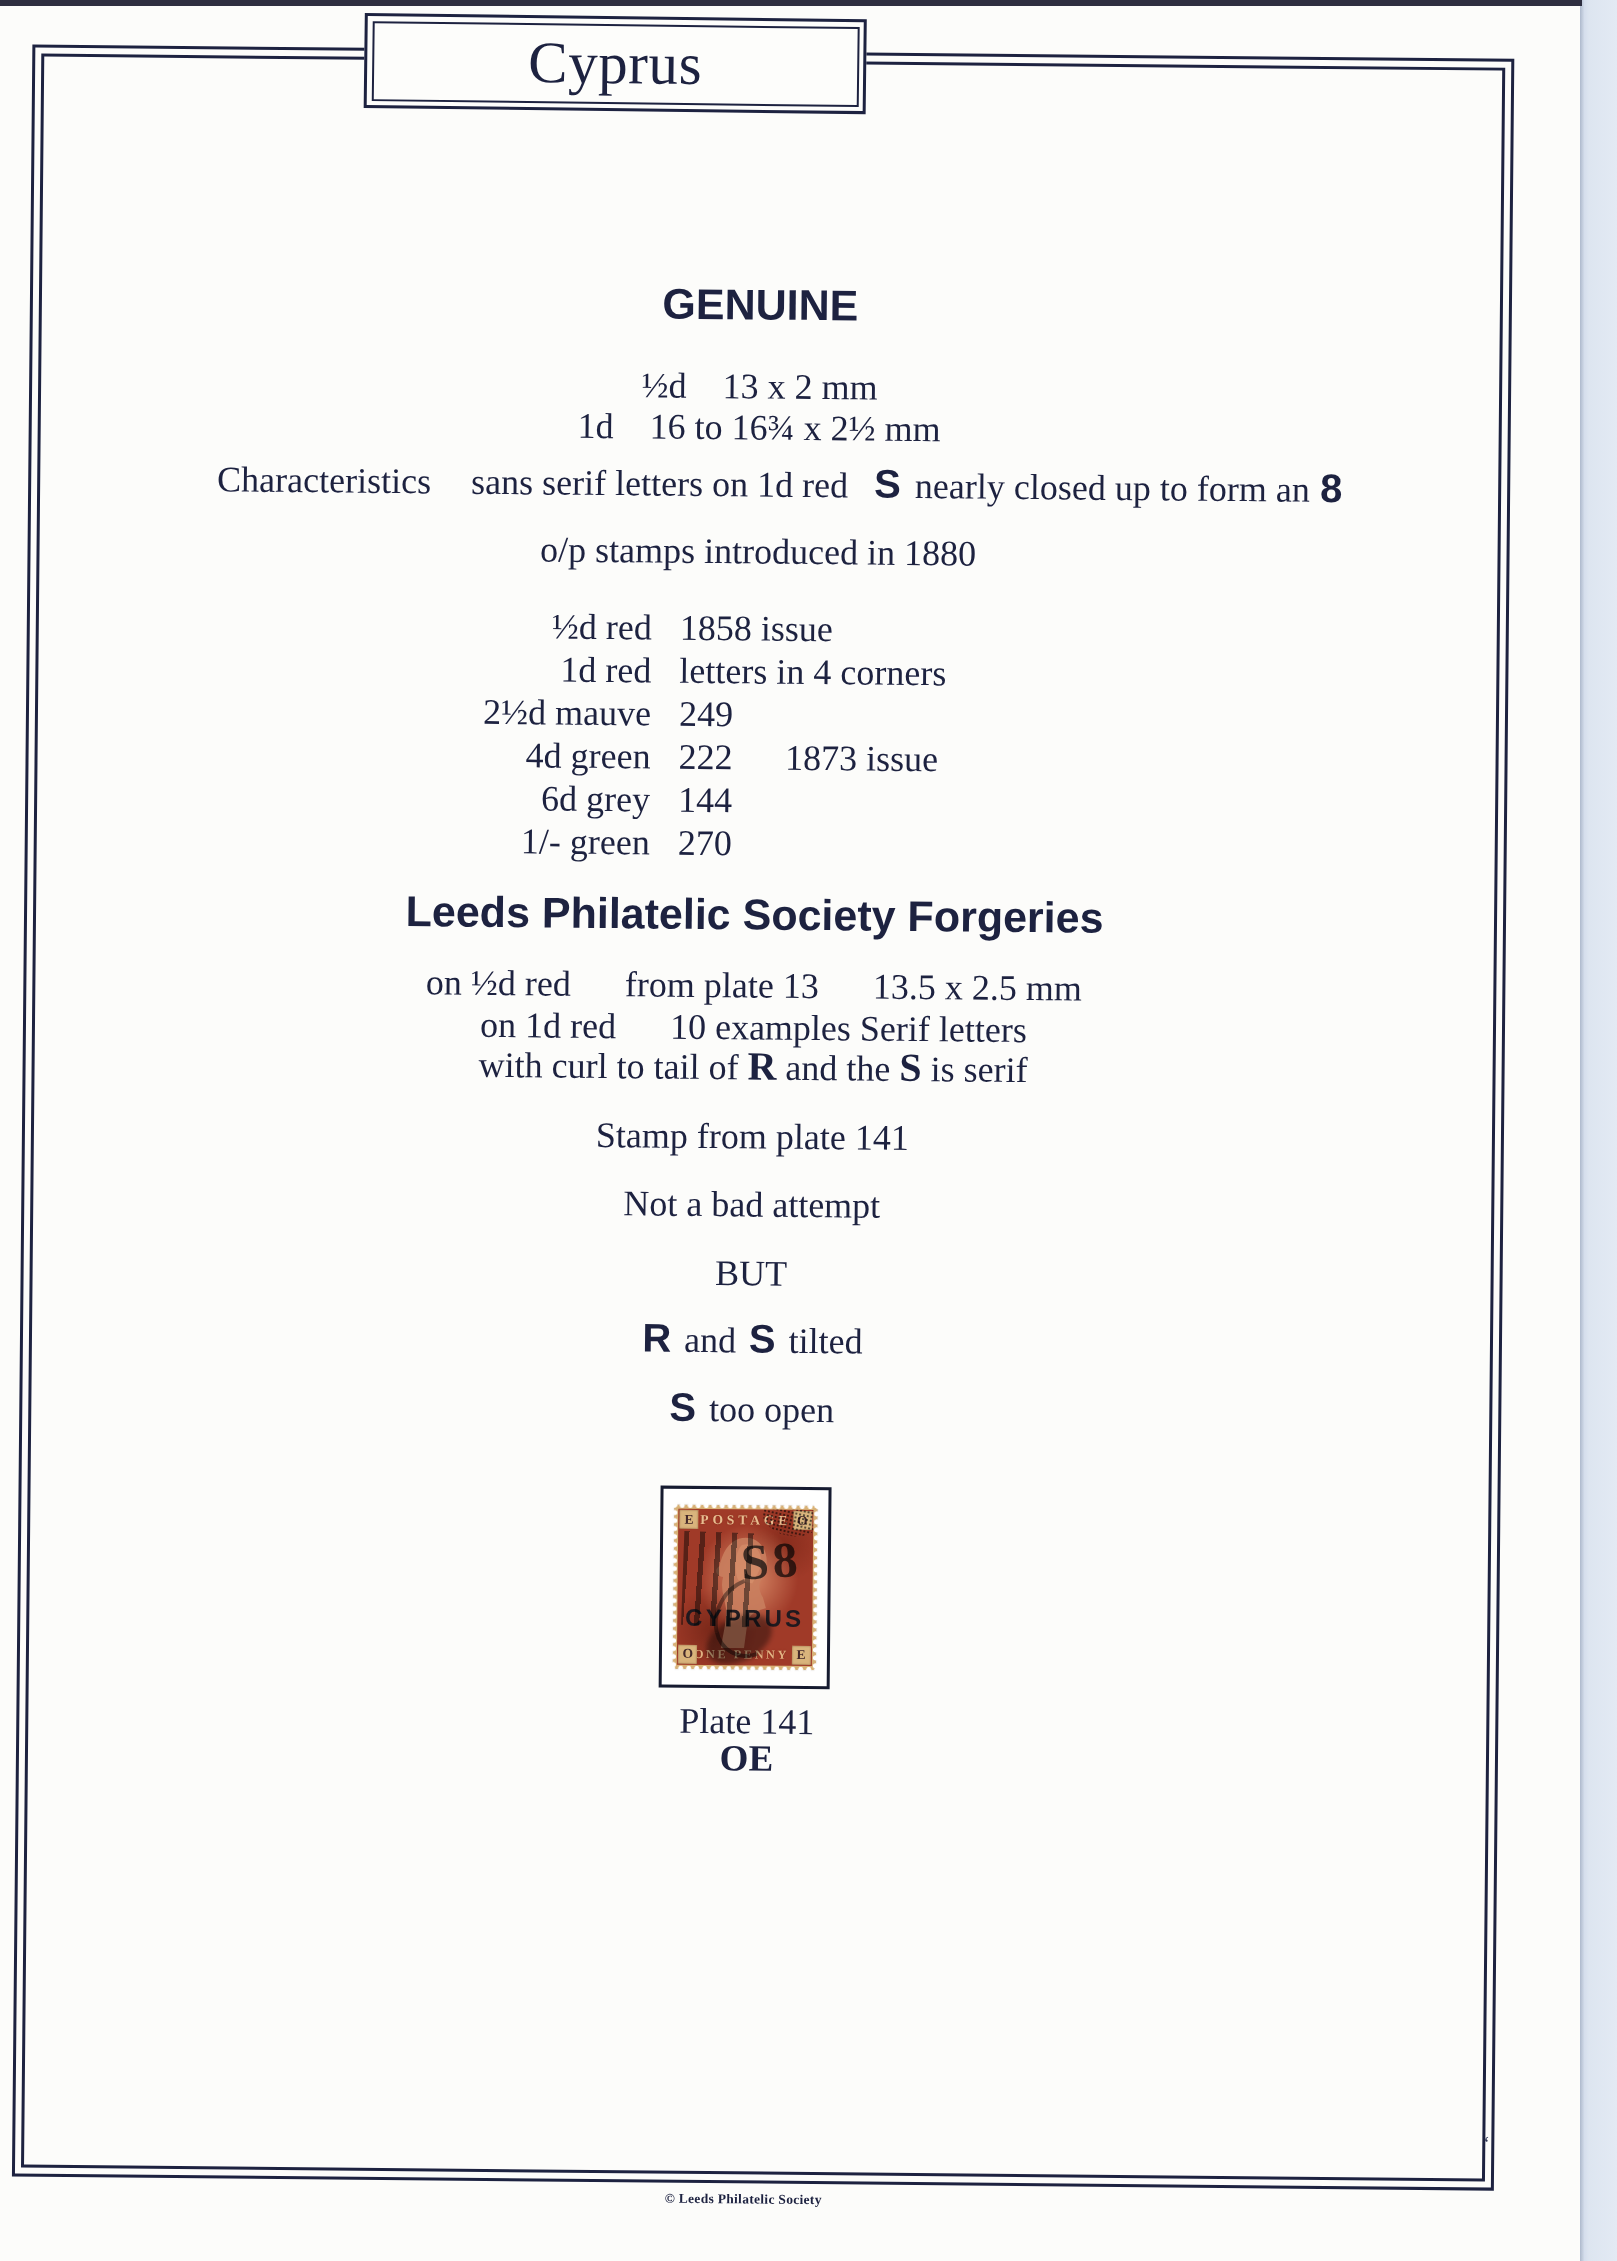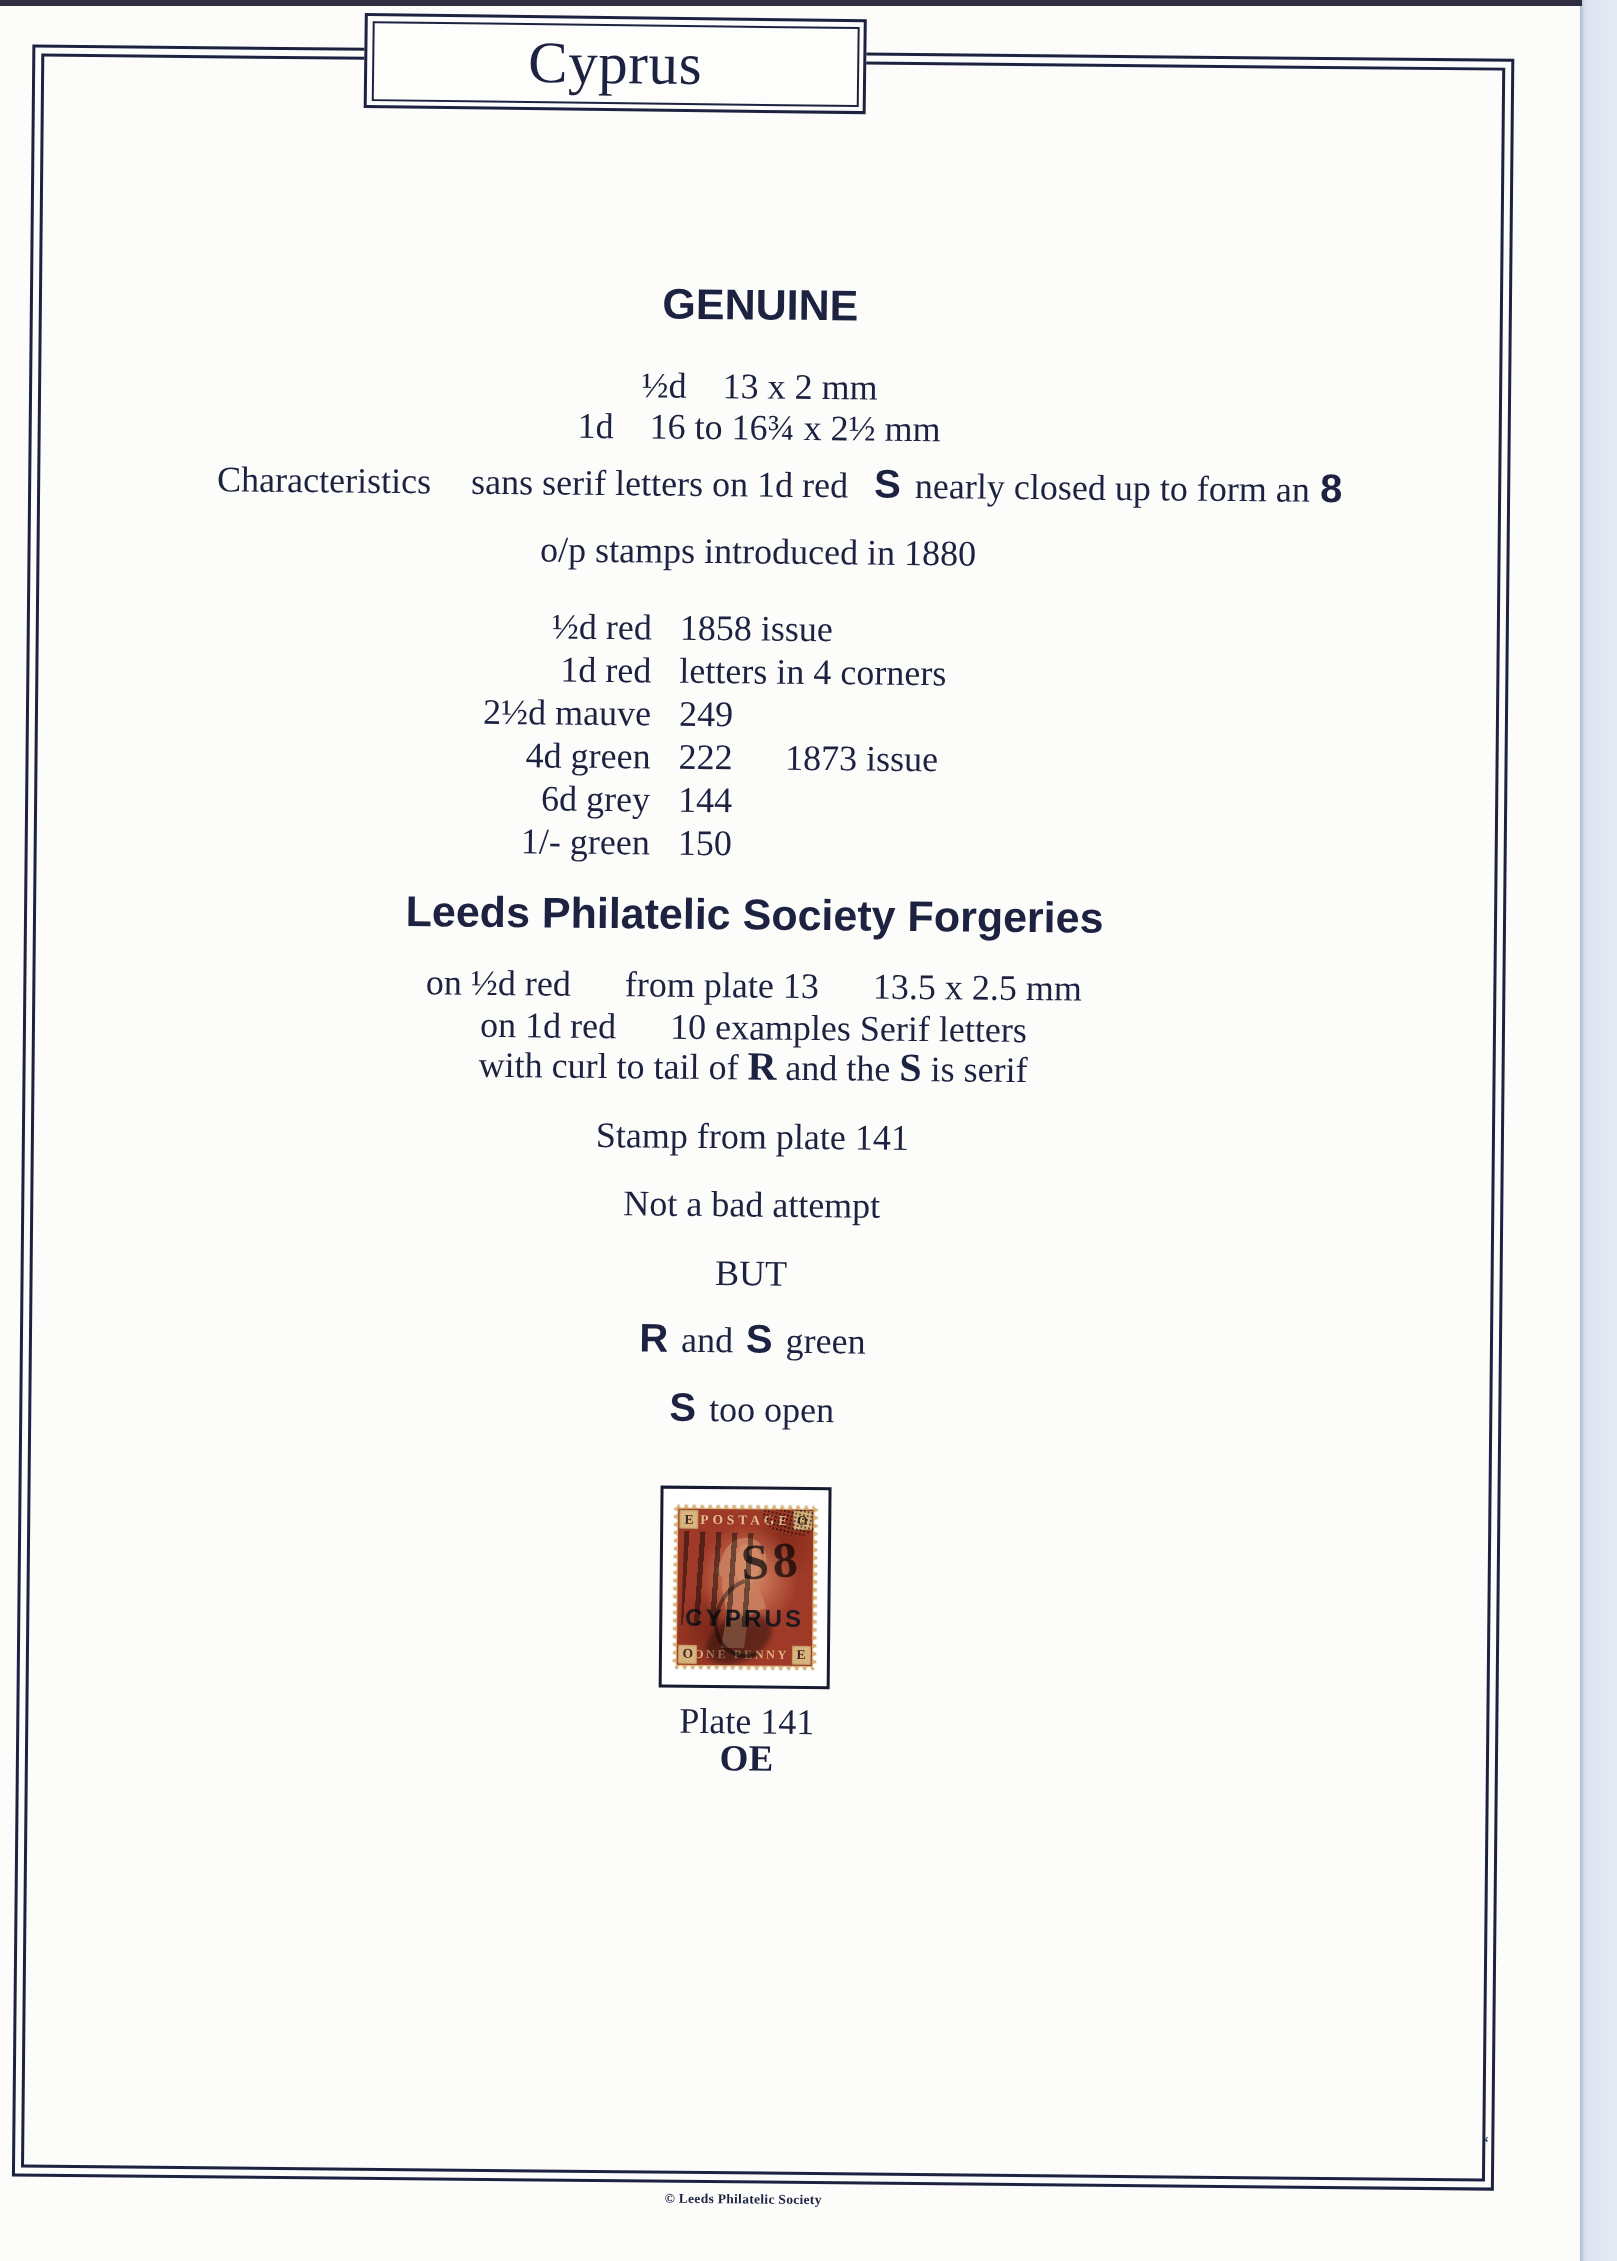--- a/index.html
+++ b/index.html
@@ -209,37 +209,37 @@
         <span class="c2">222</span>
         <span class="c3">1873 issue</span>
       </div>
       <div class="trow">
         <span class="c1">6d grey</span>
         <span class="c2">144</span>
         <span class="c3"></span>
       </div>
       <div class="trow">
         <span class="c1">1/- green</span>
-        <span class="c2">150</span>
+        <span class="c2">270</span>
         <span class="c3"></span>
       </div>
     </div>
 
     <div class="cline heading" style="top:892px;">Leeds Philatelic Society Forgeries</div>
 
     <div class="cline serif56" style="top:966px;">on ½d red      from plate 13      13.5 x 2.5 mm</div>
     <div class="cline serif56" style="top:1008px;">on 1d red      10 examples Serif letters</div>
 
     <div class="cline serif56" style="top:1046px;"><span>with curl to tail of </span><span class="bold-serif">R</span><span> and the </span><span class="bold-serif">S</span><span> is serif</span></div>
 
     <div class="cline serif56" style="top:1117px;">Stamp from plate 141</div>
     <div class="cline serif56" style="top:1185px;">Not a bad attempt</div>
     <div class="cline serif56" style="top:1254px;">BUT</div>
 
-    <div class="cline serif56" style="top:1319px;"><span class="bold-sans">R</span><span> and </span><span class="bold-sans">S</span><span> green</span></div>
+    <div class="cline serif56" style="top:1319px;"><span class="bold-sans">R</span><span> and </span><span class="bold-sans">S</span><span> tilted</span></div>
 
     <div class="cline serif56" style="top:1388px;"><span class="bold-sans">S</span><span> too open</span></div>
 
     <div class="stamp-frame">
       <div class="stamp">
         <div class="perf t"></div>
         <div class="perf b"></div>
         <div class="perf l"></div>
         <div class="perf r"></div>
         <div class="stamp-panel">

